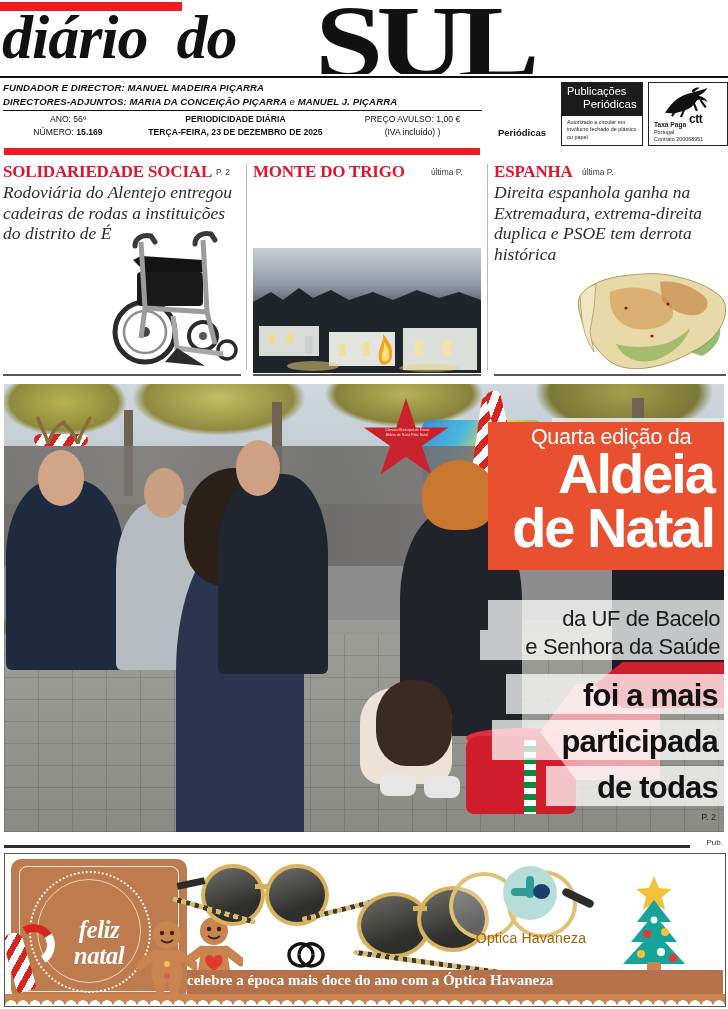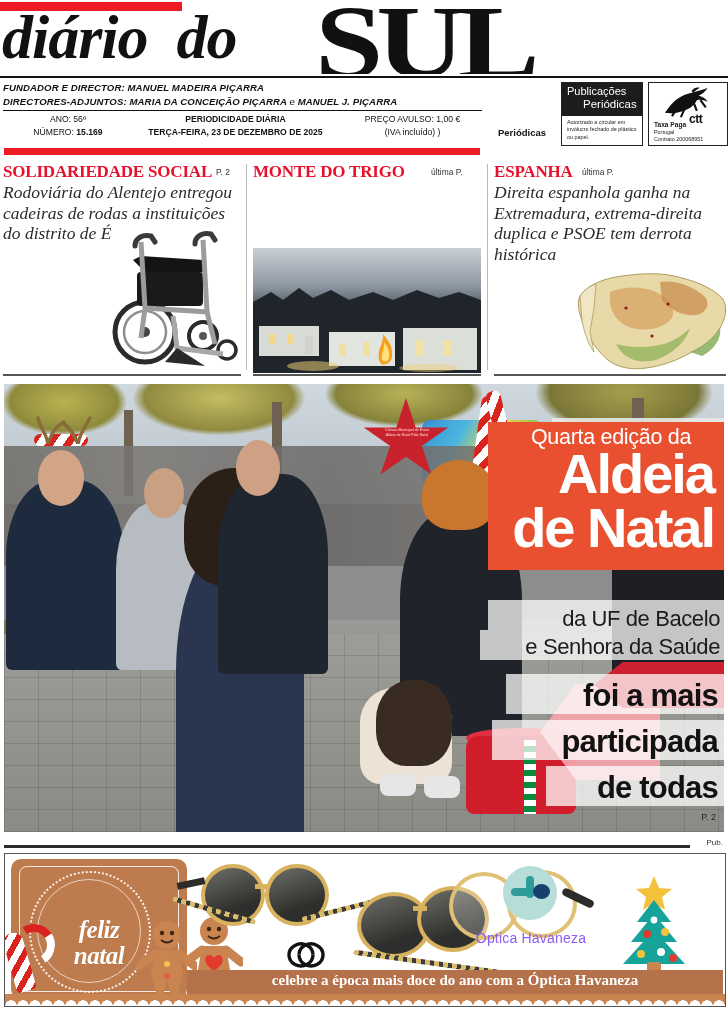--- a/index.html
+++ b/index.html
@@ -170,24 +170,24 @@
          background:repeating-linear-gradient(90deg,#d9bb6b 0 5px,#3a3a38 5px 9px);}
   .chanel-logo{position:absolute;left:268px;top:88px;width:66px;height:26px;}
   .chanel-word{position:absolute;left:262px;top:113px;width:80px;text-align:center;
                font-size:13px;letter-spacing:2px;color:#111;font-weight:400;}
   .oh-circle{position:absolute;left:498px;top:12px;width:54px;height:54px;border-radius:50%;
              background:#B7DDD8;}
   .oh-bar{position:absolute;left:506px;top:34px;width:38px;height:8px;background:#2E9D9A;border-radius:4px;}
   .oh-stem{position:absolute;left:521px;top:22px;width:8px;height:22px;background:#2E9D9A;border-radius:4px;}
   .oh-dot{position:absolute;left:528px;top:30px;width:17px;height:15px;border-radius:50%;background:#17406E;}
   .oh-name{position:absolute;left:452px;top:76px;width:148px;text-align:center;font-size:14px;
-           color:#8b5cf6;font-weight:400;letter-spacing:.2px;}
+           color:#a16207;font-weight:400;letter-spacing:.2px;}
   .xmas{position:absolute;left:612px;top:20px;width:74px;height:106px;}
   .ad-ribbon{position:absolute;left:182px;top:116px;width:536px;height:24px;background:#B5724A;}
-  .ad-ribbon-txt{position:absolute;left:182px;top:118px;width:536px;text-align:center;
+  .ad-ribbon-txt{position:absolute;left:182px;top:118px;width:536px;text-align:left;
                  font-family:"Liberation Serif",serif;font-weight:700;font-size:15px;color:#fff;}
   .scallop{position:absolute;left:0;bottom:0;width:720px;height:12px;
     background:radial-gradient(circle at 6px 12px,rgba(0,0,0,0) 5.5px,#C9844F 6px);
     background-size:12px 12px;}
   .watermark{position:absolute;left:414px;top:108px;font-size:29px;font-weight:700;
              color:rgba(255,255,255,.62);letter-spacing:-1px;
              text-shadow:0 0 2px rgba(120,120,120,.35);pointer-events:none;}
 </style>
 </head>
 <body>

